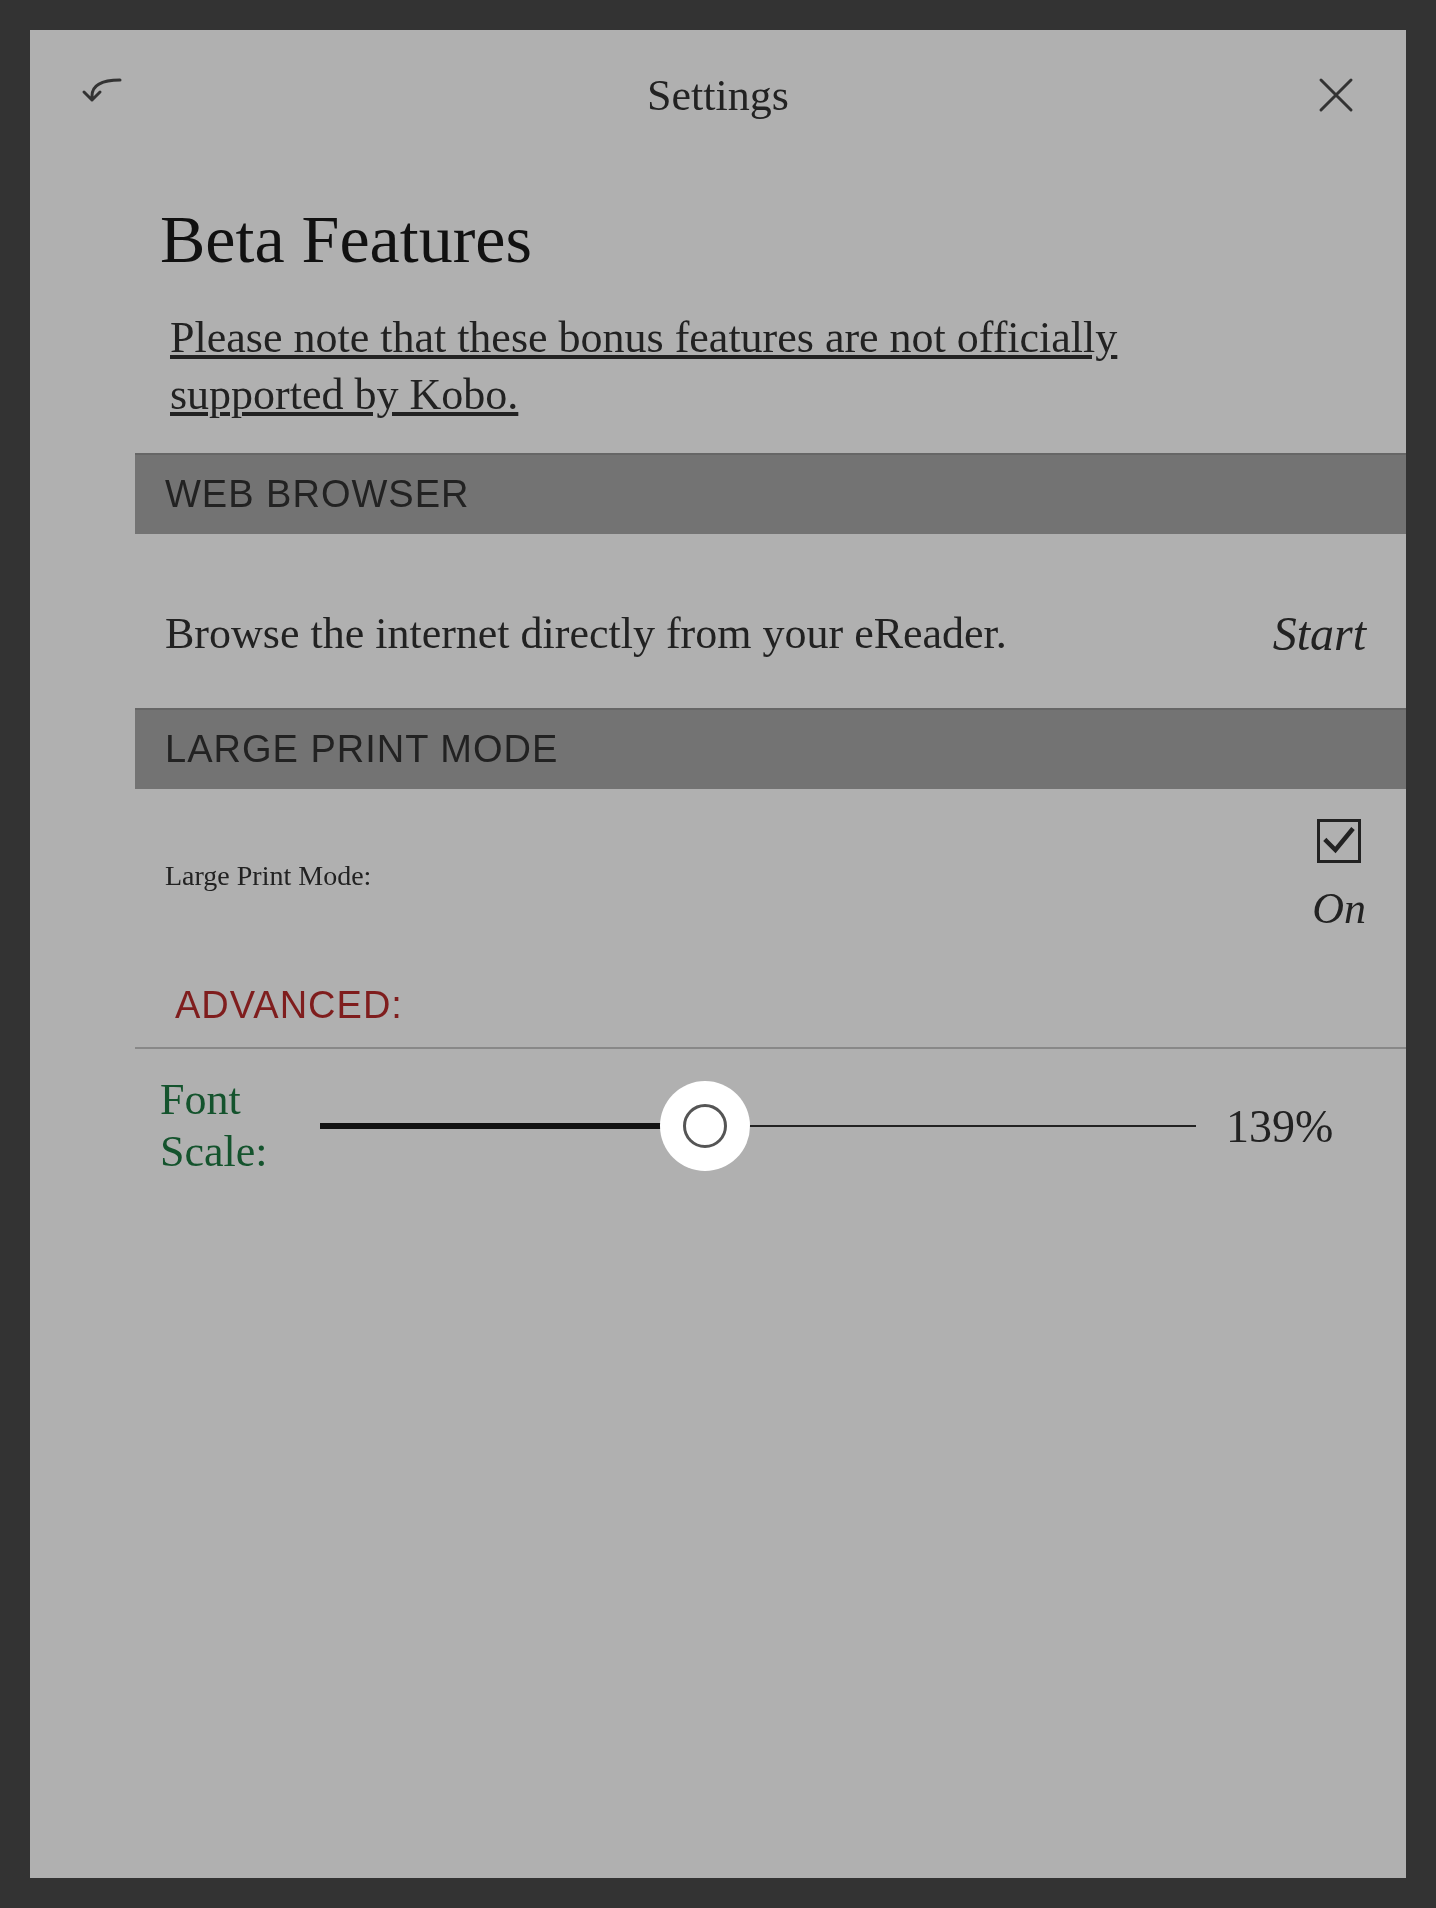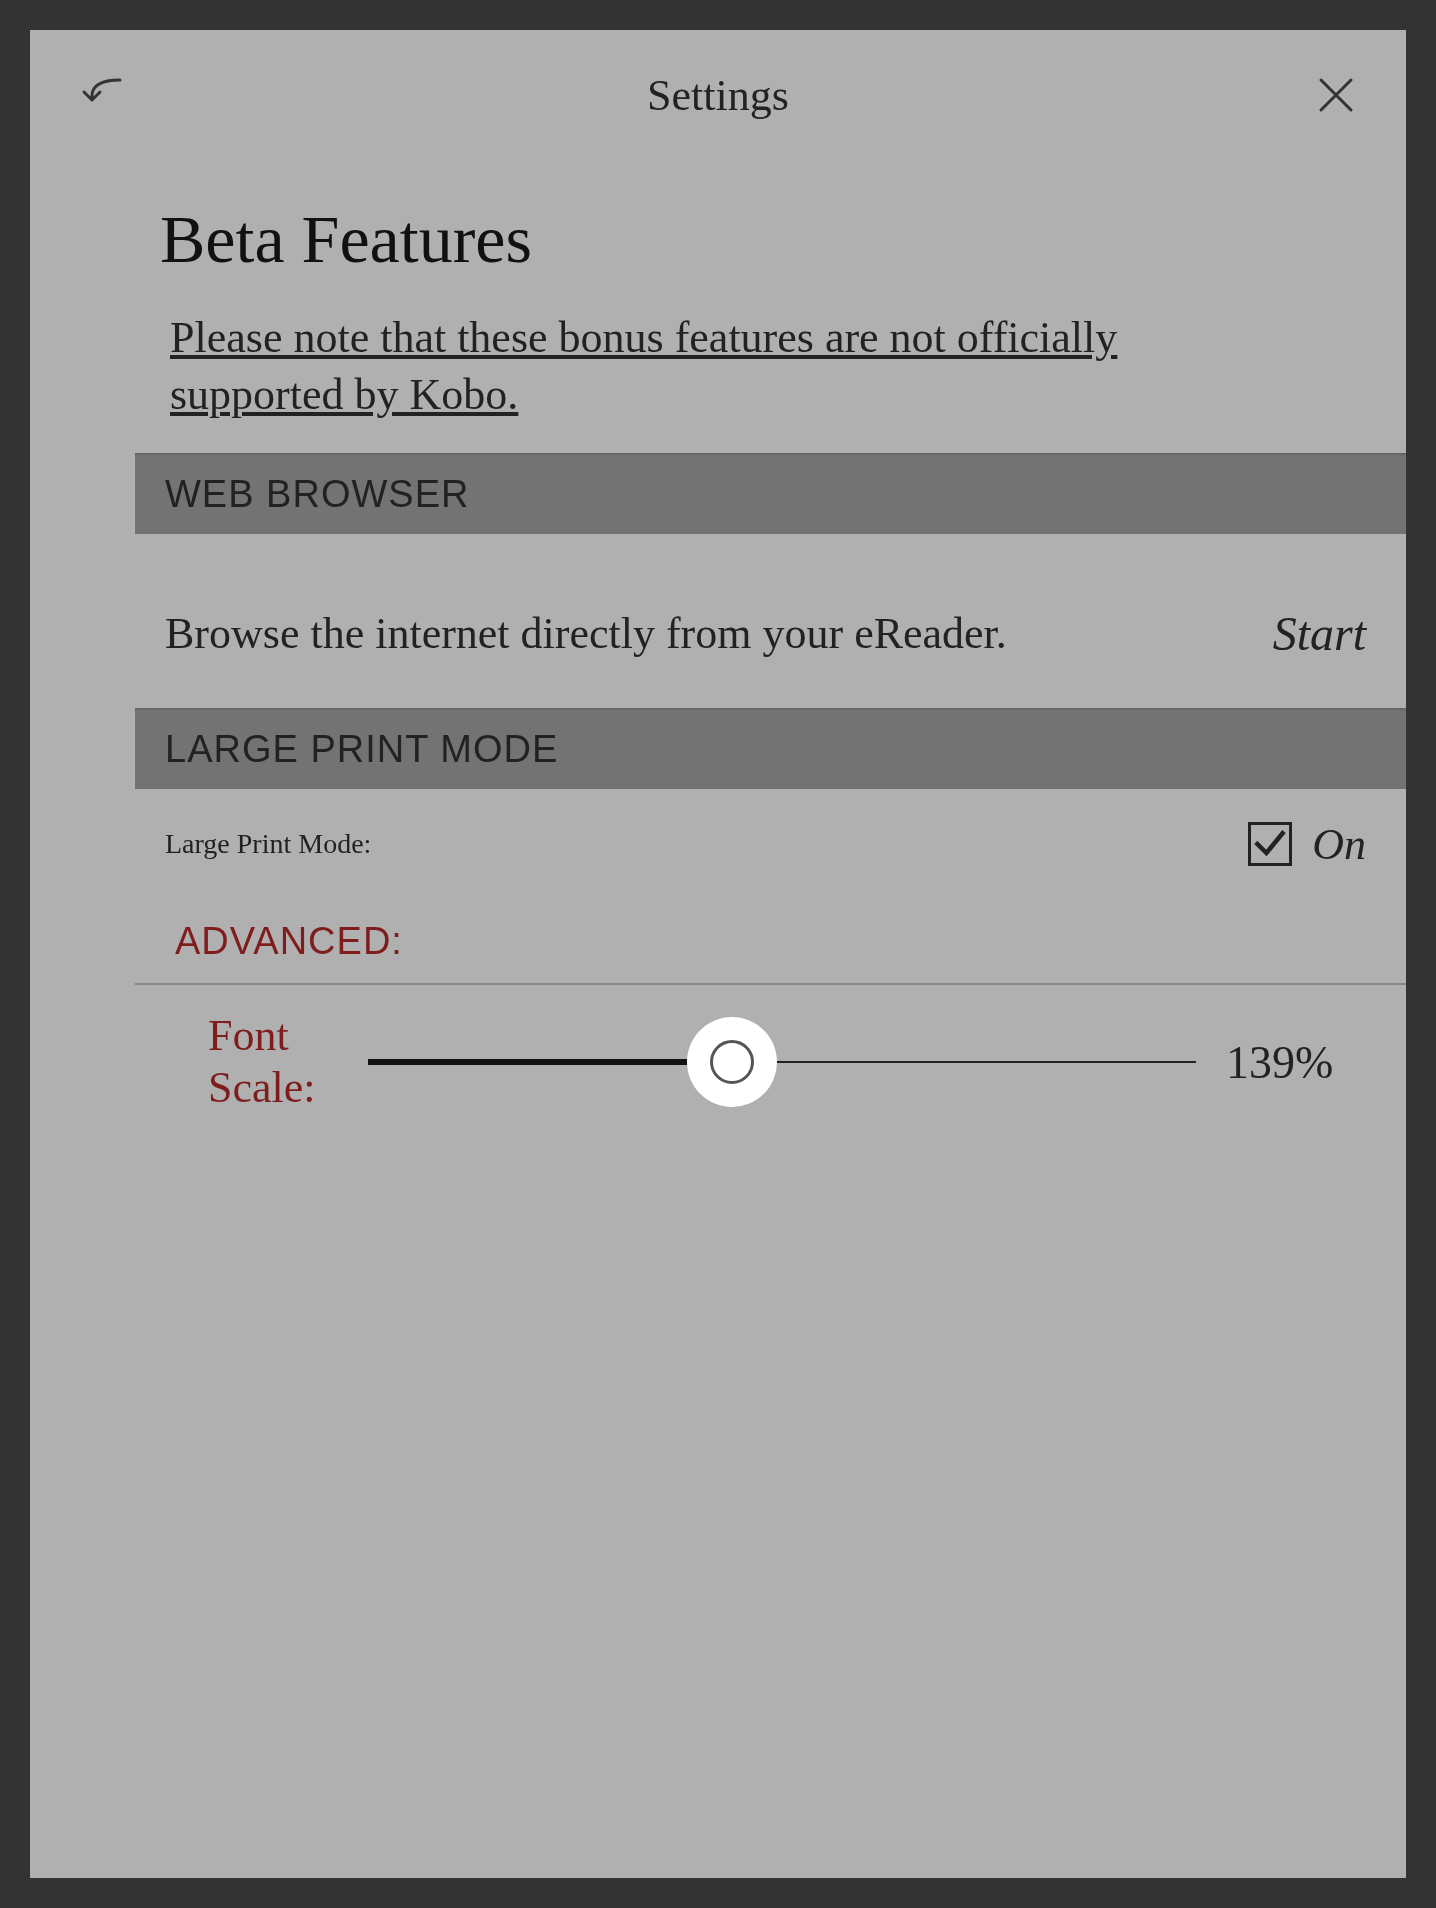--- a/index.html
+++ b/index.html
@@ -123,20 +123,21 @@
     .toggle-label {
       font-size: 28px;
       color: #222;
       font-family: Georgia, serif;
     }
     
     .toggle-control {
       display: flex;
       align-items: center;
       gap: 20px;
+      flex-direction: column;
     }
     
     .checkbox {
       width: 44px;
       height: 44px;
       border: 3px solid #222;
       cursor: pointer;
       display: flex;
       align-items: center;
       justify-content: center;
@@ -164,26 +165,25 @@
     
     .slider-row {
       padding: 25px 40px 25px 25px;
       display: flex;
       align-items: center;
       gap: 30px;
     }
     
     .slider-label {
       font-size: 44px;
-      color: #7f1d1d;
+      color: #14532d;
       font-family: Georgia, serif;
       line-height: 1.2;
       width: 130px;
       flex-shrink: 0;
-      margin-left: 48px;
     }
     
     .slider-track-container {
       flex: 1;
       position: relative;
       height: 70px;
       display: flex;
       align-items: center;
       cursor: pointer;
     }

